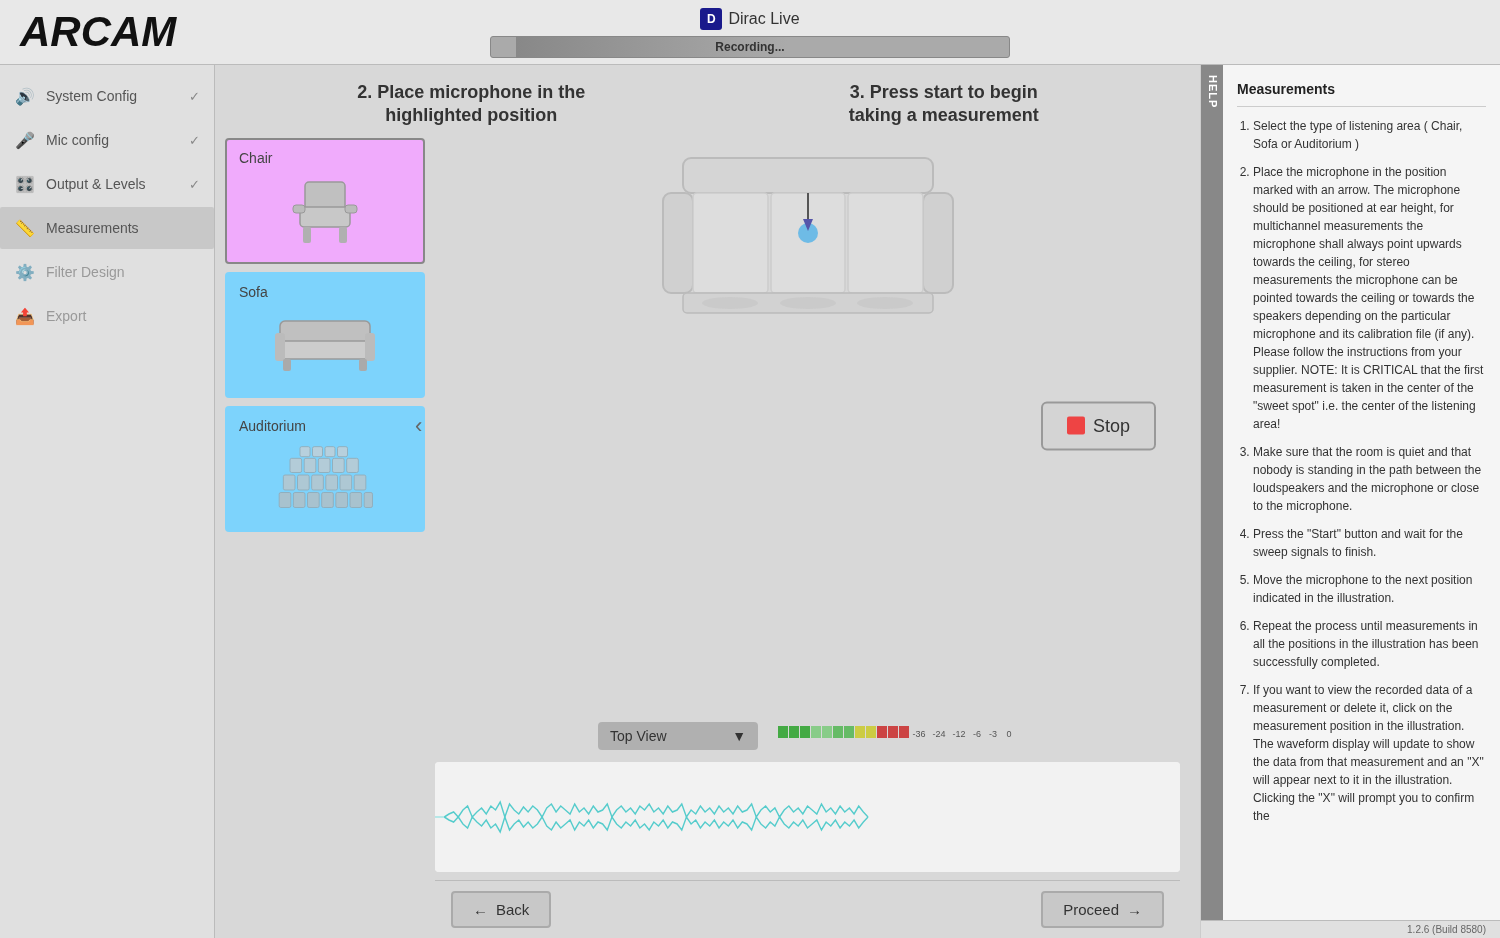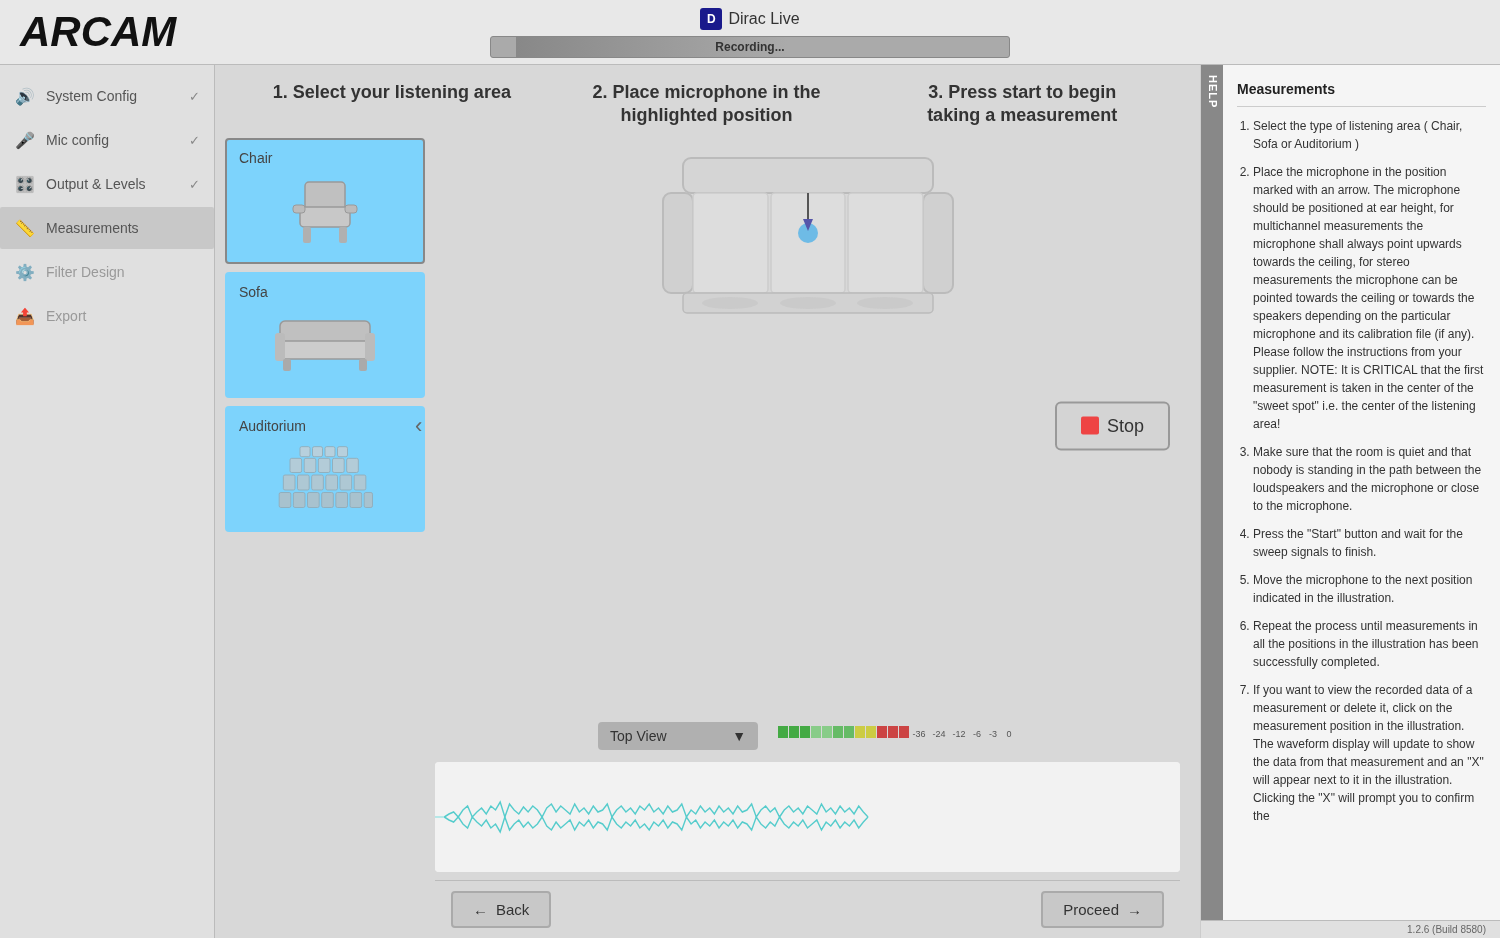--- a/index.html
+++ b/index.html
@@ -173,21 +173,21 @@
     }
     .seat-option {
       background: #7dd3fc;
       border-radius: 4px;
       padding: 10px 12px;
       cursor: pointer;
       border: 2px solid transparent;
     }
     .seat-option.selected {
       border: 2px solid #888;
-      background: #7dd3fc;
+      background: #f0abfc;
     }
     .seat-option-label {
       font-size: 14px;
       color: #444;
       margin-bottom: 6px;
     }
     .seat-image {
       width: 100px;
       height: 80px;
       margin: 0 auto;
@@ -431,23 +431,20 @@
     <div class="sidebar-item grayed">
       <div class="sidebar-icon">📤</div>
       <span>Export</span>
     </div>
   </div>
 
   <div class="content-area">
 
     <div class="steps-header">
       <div class="step-item">
-        <h3>1. Select your listening area</h3>
-      </div>
-      <div class="step-item">
         <h3>2. Place microphone in the highlighted position</h3>
       </div>
       <div class="step-item">
         <h3>3. Press start to begin taking a measurement</h3>
       </div>
     </div>
 
     <div class="content-body">
 
       <div class="seat-selection">
@@ -551,21 +548,21 @@
               <ellipse cx="242" cy="160" rx="28" ry="6" fill="#bbb" opacity="0.3"></ellipse>
 
               <circle cx="165" cy="90" r="10" fill="#5bb5e8" opacity="0.85"></circle>
 
               <line x1="165" y1="50" x2="165" y2="85" stroke="#555" stroke-width="2"></line>
 
               <polygon points="165,88 160,76 170,76" fill="#5555aa"></polygon>
             </svg>
           </div>
 
-          <div style="position:absolute; right:10px; top:50%; transform:translateY(-50%);">
+          <div style="position:absolute; right:24px; top:50%; transform:translateY(-50%);">
             <button class="stop-button">
               <div class="stop-icon"></div>
               <span>Stop</span>
             </button>
           </div>
         </div>
 
         <div style="width:100%; display:flex; flex-direction:column; align-items:center; padding-bottom:4px;">
 
           <div style="display:flex; width:100%; align-items:center; justify-content:center; margin-bottom:4px; gap:20px;">

